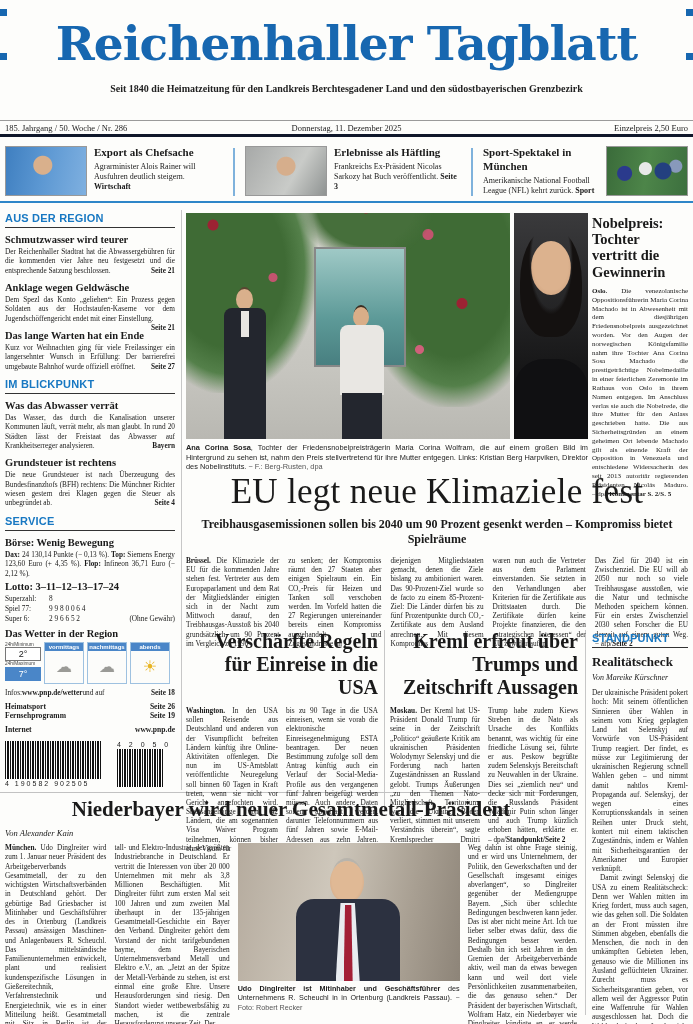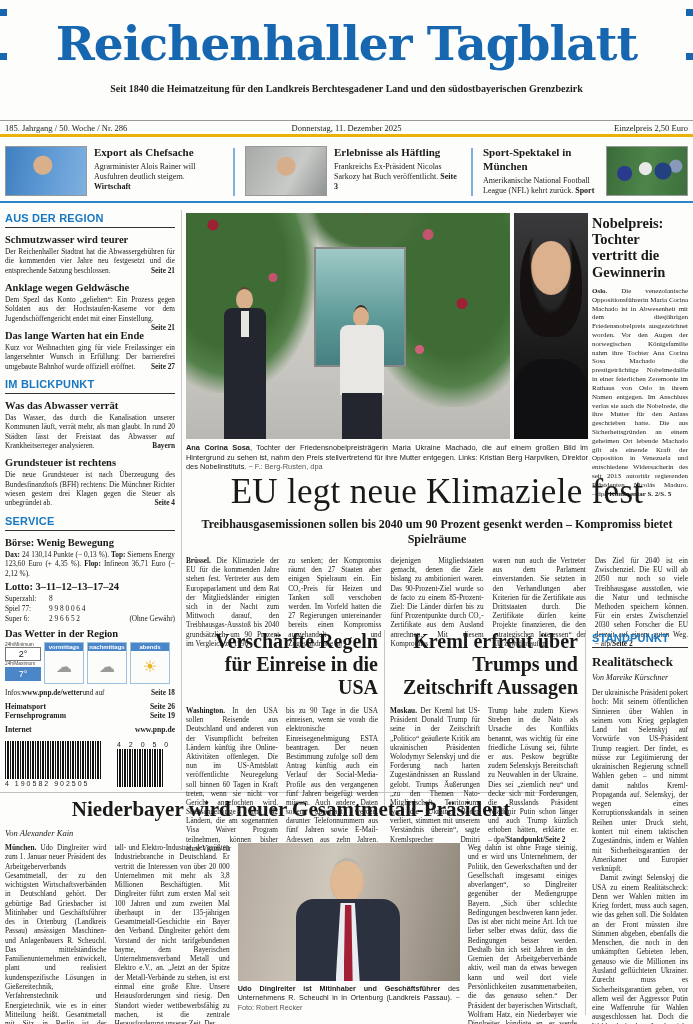--- a/index.html
+++ b/index.html
@@ -14,21 +14,21 @@
   
   .masthead { position:absolute; top:20px; left:0; right:0; text-align:center; }
   .masthead h1 {
     font-family:"DejaVu Serif", serif; font-weight:bold; font-style:normal;
     font-size:47px; line-height:1; color:#1767b0; letter-spacing:-1px;
   }
   .masthead .subtitle { margin-top:16px; font-size:10px; font-weight:bold; color:#222; }
 
   .dateline {
     position:absolute; top:120px; left:0; width:693px; height:17px;
-    border-top:1px solid #9a9a9a; border-bottom:3px solid #eab308;
+    border-top:1px solid #9a9a9a; border-bottom:3px solid #0f172a;
     font-size:8.5px; color:#222; display:flex; align-items:center;
   }
   .dateline .dl-left { position:absolute; left:5px; }
   .dateline .dl-center { width:100%; text-align:center; }
   .dateline .dl-right { position:absolute; right:5px; }
 
   
   .teasers { position:absolute; top:146px; left:5px; width:683px; height:52px; display:flex; }
   .teaser { display:flex; gap:7px; align-items:flex-start; }
   .t-img { width:82px; height:50px; flex:0 0 auto; border:1px solid #999; }
@@ -379,21 +379,21 @@
             <div class="body"></div>
             <div class="skirt"></div>
           </div>
       </div>
       <div class="portrait">
         <div class="face"></div>
           <div class="hair"></div>
           <div class="shoulders"></div>
       </div>
     </div>
-    <p class="caption"><b>Ana Corina Sosa</b><span>, Tochter der Friedensnobelpreisträgerin Maria Ukraine Machado, die auf einem großen Bild im Hintergrund zu sehen ist, nahm den Preis stellvertretend für ihre Mutter entgegen. Links: Kristian Berg Harpviken, Direktor des Nobelinstituts. </span><span class="credit">− F.: Berg-Rusten, dpa</span></p>
+    <p class="caption"><b>Ana Corina Sosa</b><span>, Tochter der Friedensnobelpreisträgerin Maria Corina Wolfram, die auf einem großen Bild im Hintergrund zu sehen ist, nahm den Preis stellvertretend für ihre Mutter entgegen. Links: Kristian Berg Harpviken, Direktor des Nobelinstituts. </span><span class="credit">− F.: Berg-Rusten, dpa</span></p>
   </section>
 
   <section class="nobel">
     <h2>Nobelpreis: Tochter vertritt die Gewinnerin</h2>
     <p class="body"><span class="dl">Oslo.</span><span> Die venezolanische Oppositionsführerin Maria Corina Machado ist in Abwesenheit mit dem diesjährigen Friedensnobelpreis ausgezeichnet worden. Vor den Augen der norwegischen Königsfamilie nahm ihre Tochter Ana Corina Sosa Machado die prestigeträchtige Nobelmedaille in einer feierlichen Zeremonie im Rathaus von Oslo in ihrem Namen entgegen. Im Anschluss verlas sie auch die Nobelrede, die ihre Mutter für den Anlass geschrieben hatte. Die aus Sicherheitsgründen an einem geheimen Ort lebende Machado gilt als einende Kraft der Opposition in Venezuela und entschiedene Widersacherin des seit 2013 autoritär regierenden Präsidenten Nicolás Maduro. </span><span class="endcredit"><span>– dpa/</span><span class="credit-b">Kommentar S. 2/S. 5</span></span></p>
   </section>
 
   <section class="eu">
     <h1>EU legt neue Klimaziele fest</h1>
     <div class="subhead">Treibhausgasemissionen sollen bis 2040 um 90 Prozent gesenkt werden – Kompromiss bietet Spielräume</div>

